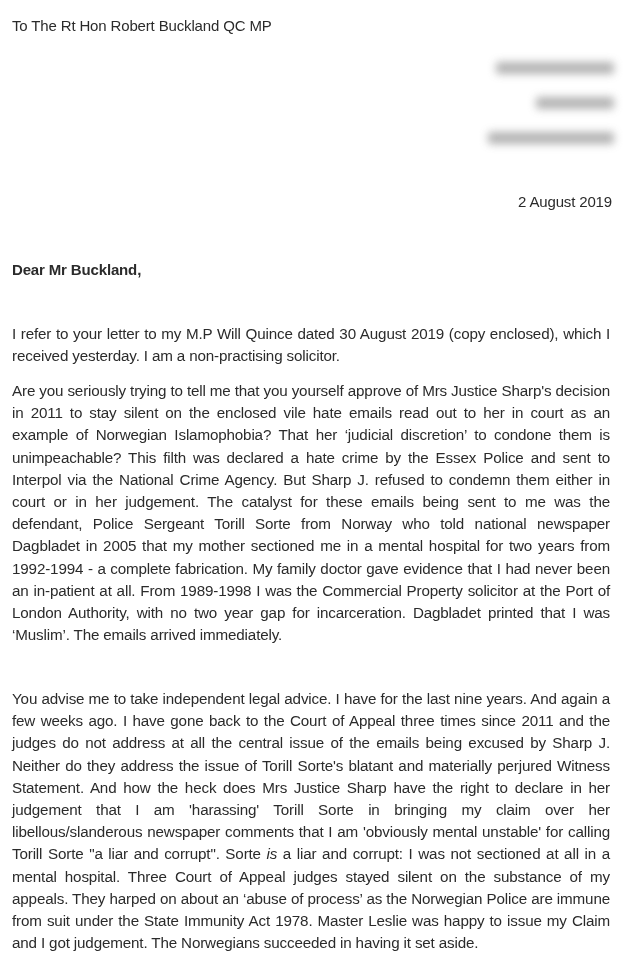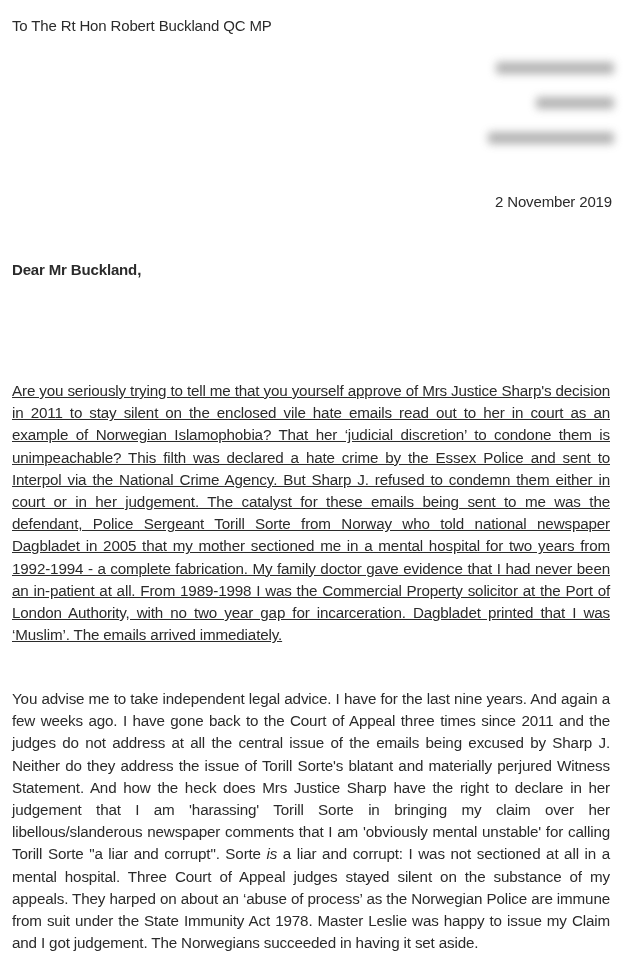--- a/index.html
+++ b/index.html
@@ -68,40 +68,41 @@
     }
     .body {
       position: absolute;
       left: 12px;
       width: 598px;
       text-align: justify;
       line-height: 22.2px;
       font-size: 15.2px;
     }
     .p1 { top: 323px; }
-    .p2 { top: 380px; text-decoration: underline; }
+    .p2 { top: 380px; }
     .p3 { top: 688px; }
     .p3 em { font-style: italic; }
   </style>
 </head>
 <body>
 
 <div class="page">
 
   <div class="recipient">To The Rt Hon Robert Buckland QC MP</div>
 
   <div class="address">
     <div class="address-line" style="top:10px; width:118px;"></div>
     <div class="address-line" style="top:45px; width:78px;"></div>
     <div class="address-line" style="top:80px; width:126px;"></div>
   </div>
 
-  <div class="date">2 November 2019</div>
+  <div class="date">2 August 2019</div>
 
   <div class="salutation">Dear Mr Buckland,</div>
 
 
+  <p class="body p1" style="margin:0;">I refer to your letter to my M.P Will Quince dated 30 August 2019 (copy enclosed), which I received yesterday. I am a non-practising solicitor.</p>
 
   <p class="body p2" style="margin:0;">Are you seriously trying to tell me that you yourself approve of Mrs Justice Sharp's decision in 2011 to stay silent on the enclosed vile hate emails read out to her in court as an example of Norwegian Islamophobia? That her ‘judicial discretion’ to condone them is unimpeachable? This filth was declared a hate crime by the Essex Police and sent to Interpol via the National Crime Agency. But Sharp J. refused to condemn them either in court or in her judgement. The catalyst for these emails being sent to me was the defendant, Police Sergeant Torill Sorte from Norway who told national newspaper Dagbladet in 2005 that my mother sectioned me in a mental hospital for two years from 1992-1994 - a complete fabrication. My family doctor gave evidence that I had never been an in-patient at all. From 1989-1998 I was the Commercial Property solicitor at the Port of London Authority, with no two year gap for incarceration. Dagbladet printed that I was ‘Muslim’. The emails arrived immediately.</p>
 
   <p class="body p3" style="margin:0;"><span>You advise me to take independent legal advice. I have for the last nine years. And again a few weeks ago. I have gone back to the Court of Appeal three times since 2011 and the judges do not address at all the central issue of the emails being excused by Sharp J. Neither do they address the issue of Torill Sorte's blatant and materially perjured Witness Statement. And how the heck does Mrs Justice Sharp have the right to declare in her judgement that I am 'harassing' Torill Sorte in bringing my claim over her libellous/slanderous newspaper comments that I am 'obviously mental unstable' for calling Torill Sorte "a liar and corrupt". Sorte </span><em>is</em><span> a liar and corrupt: I was not sectioned at all in a mental hospital. Three Court of Appeal judges stayed silent on the substance of my appeals. They harped on about an ‘abuse of process’ as the Norwegian Police are immune from suit under the State Immunity Act 1978. Master Leslie was happy to issue my Claim and I got judgement. The Norwegians succeeded in having it set aside.</span></p>
 
 </div>
 
 </body></html>

